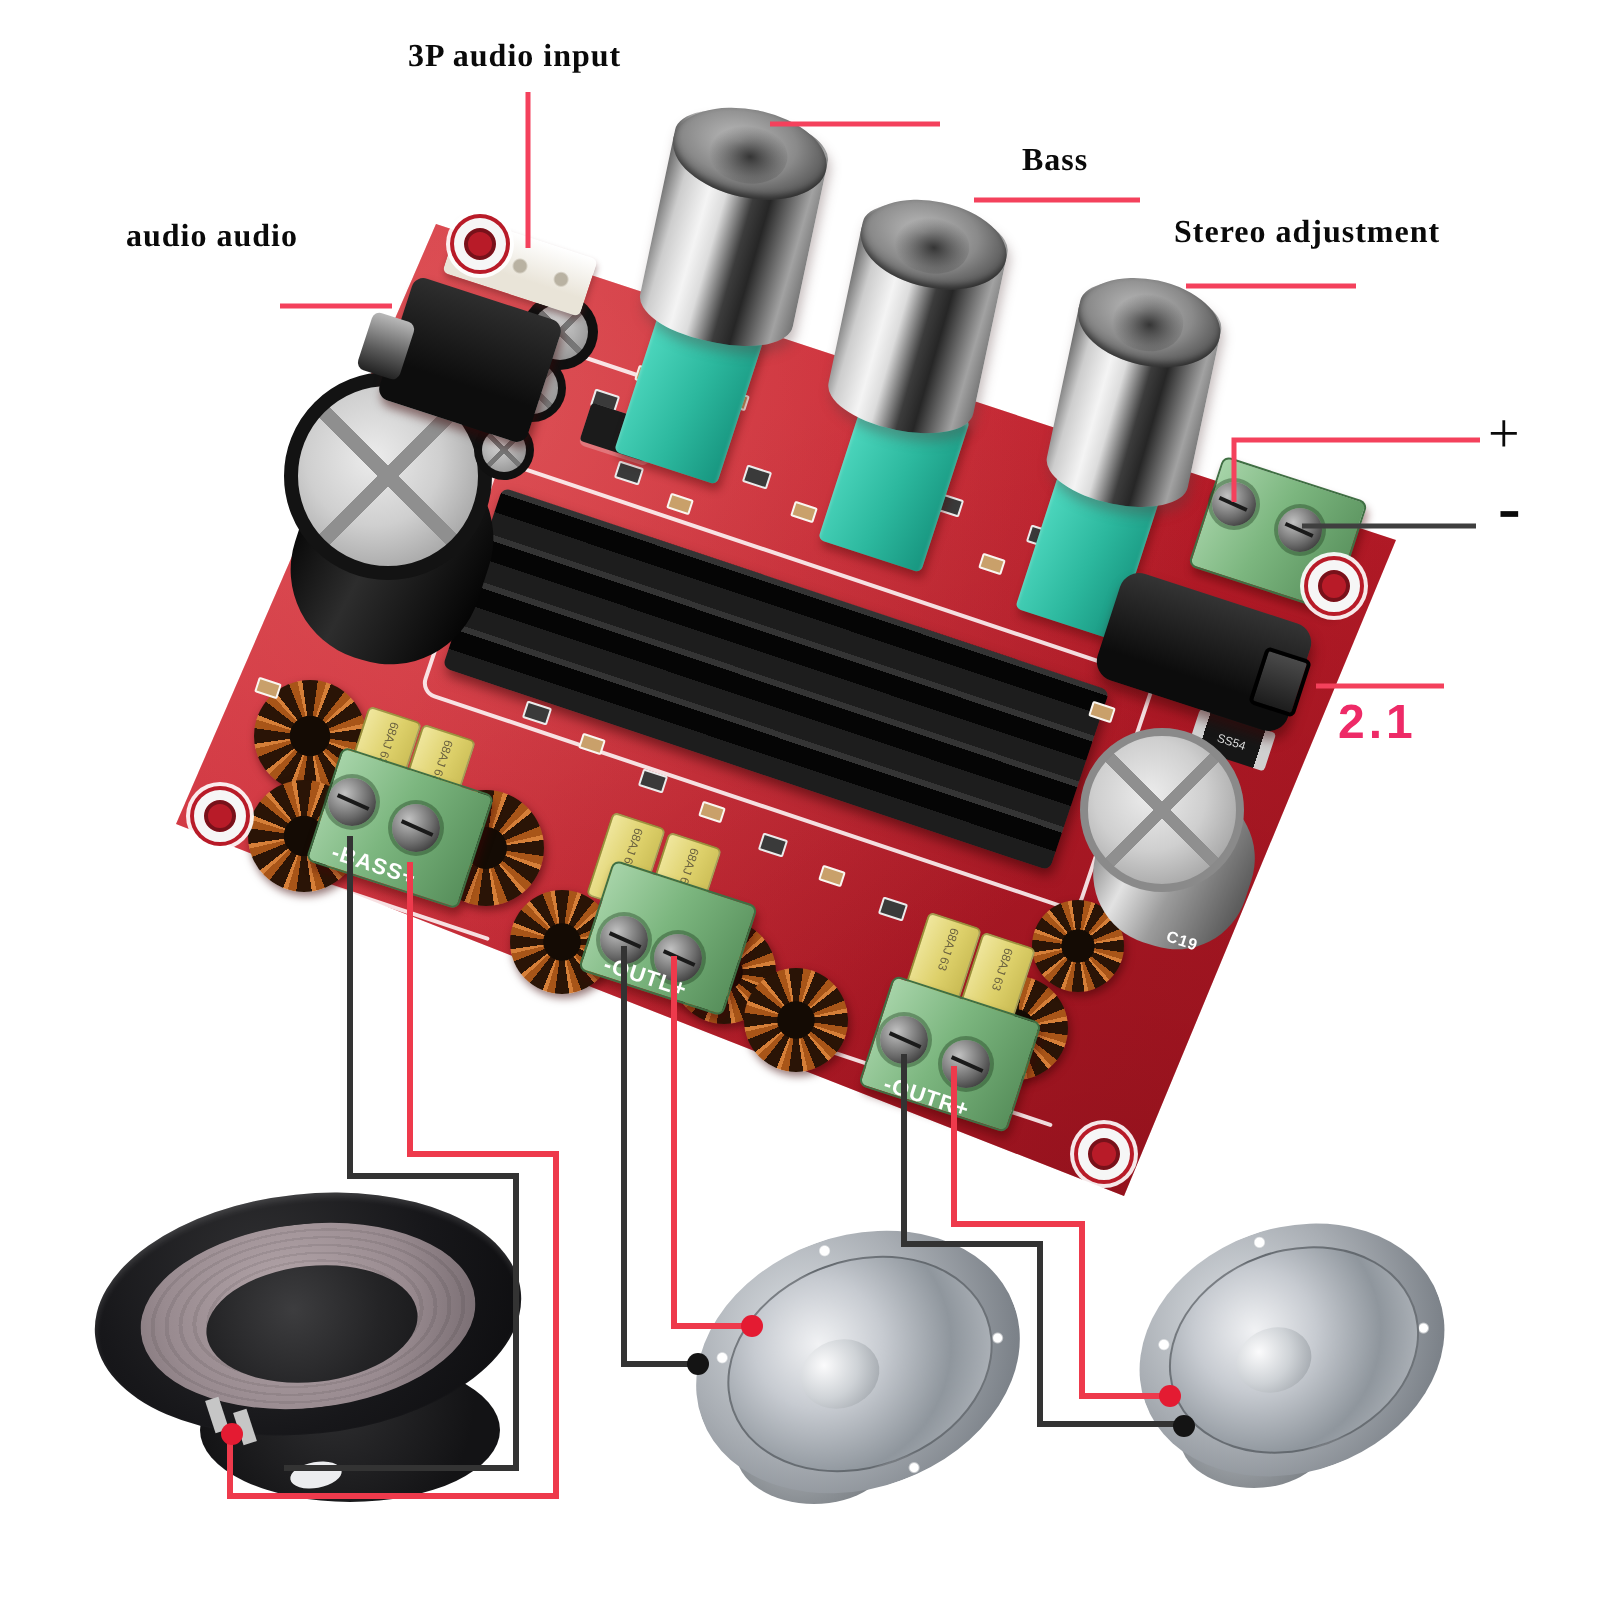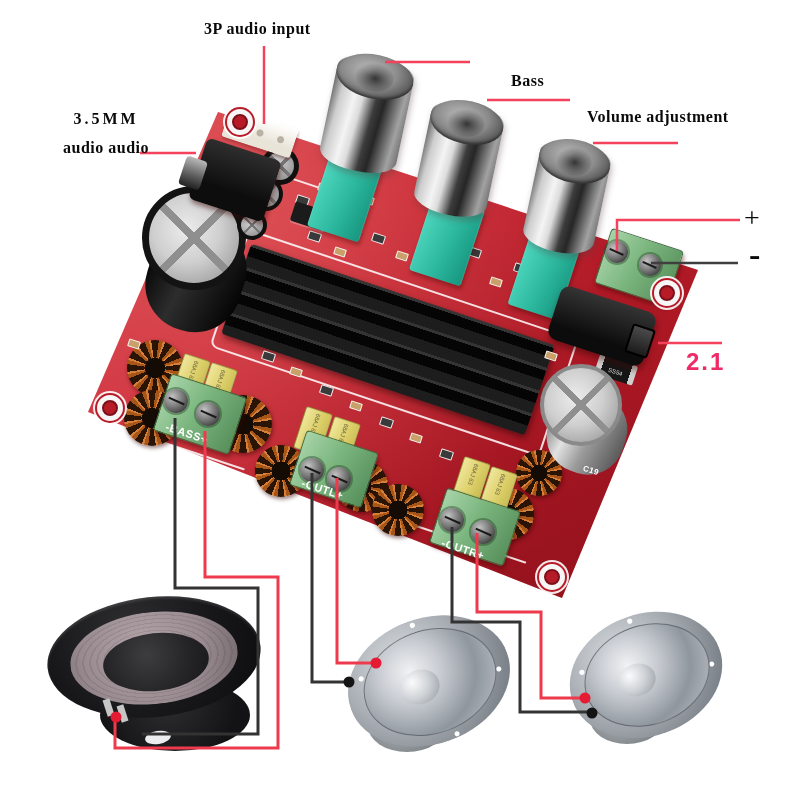--- a/index.html
+++ b/index.html
@@ -66,21 +66,21 @@
         border-radius:2px;text-align:center;}
   .diode span{font:6px "Liberation Sans",sans-serif;color:#ddd;line-height:20px;}
 
   
   .ell{position:absolute;border-radius:50%;}
 
   
   .callout{position:absolute;font-weight:bold;font-size:16px;color:#0a0a0a;
            font-family:"Liberation Serif",serif;white-space:nowrap;letter-spacing:.5px;}
   .sign{position:absolute;color:#0a0a0a;font-family:"Liberation Serif",serif;}
-  .pink{position:absolute;font:bold 24px "Liberation Sans",sans-serif;letter-spacing:2px;margin-left:17px;}
+  .pink{position:absolute;font:bold 24px "Liberation Sans",sans-serif;letter-spacing:2px;}
   svg.overlay{position:absolute;left:0;top:0;pointer-events:none;}
 </style>
 </head>
 <body>
 
 <div class="stage">
 
   <div class="abs pcb"></div>
 
   <div class="abs silk" style="left:220px;top:281px;width:344px;height:120px;transform:rotate(18.5deg);"></div>
@@ -289,23 +289,22 @@
     <g>
       <circle cx="116" cy="717" r="5.5" fill="#e41b32"></circle>
       <circle cx="376" cy="663" r="5.5" fill="#e41b32"></circle>
       <circle cx="585" cy="698" r="5.5" fill="#e41b32"></circle>
       <circle cx="349" cy="682" r="5.5" fill="#141414"></circle>
       <circle cx="592" cy="713" r="5.5" fill="#141414"></circle>
     </g>
   </svg>
 
   <div class="callout" style="left:36px;top:104px;width:140px;text-align:center;line-height:29px;">
-    <div style="letter-spacing:3px;">3.5MM</div>
     <div>audio audio</div>
   </div>
   <div class="callout" style="left:204px;top:20px;">3P audio input</div>
   <div class="callout" style="left:511px;top:72px;">Bass</div>
-  <div class="callout" style="left:587px;top:108px;">Volume adjustment</div>
+  <div class="callout" style="left:587px;top:108px;">Stereo adjustment</div>
   <div class="sign" style="left:744px;top:202px;font-size:28px;">+</div>
   <div class="sign" style="left:749px;top:236px;font-size:34px;font-weight:bold;">-</div>
   <div class="pink" style="left:669px;top:348px;color:#ee2a67;">2.1</div>
 
 </div>
 
 </body></html>

